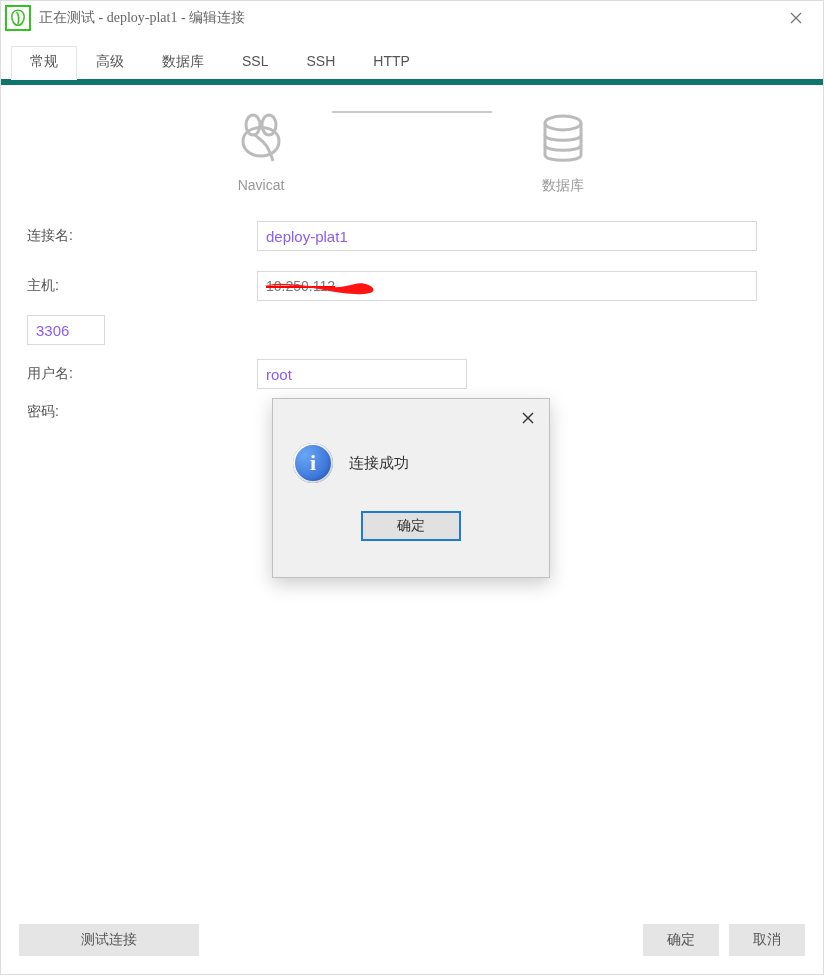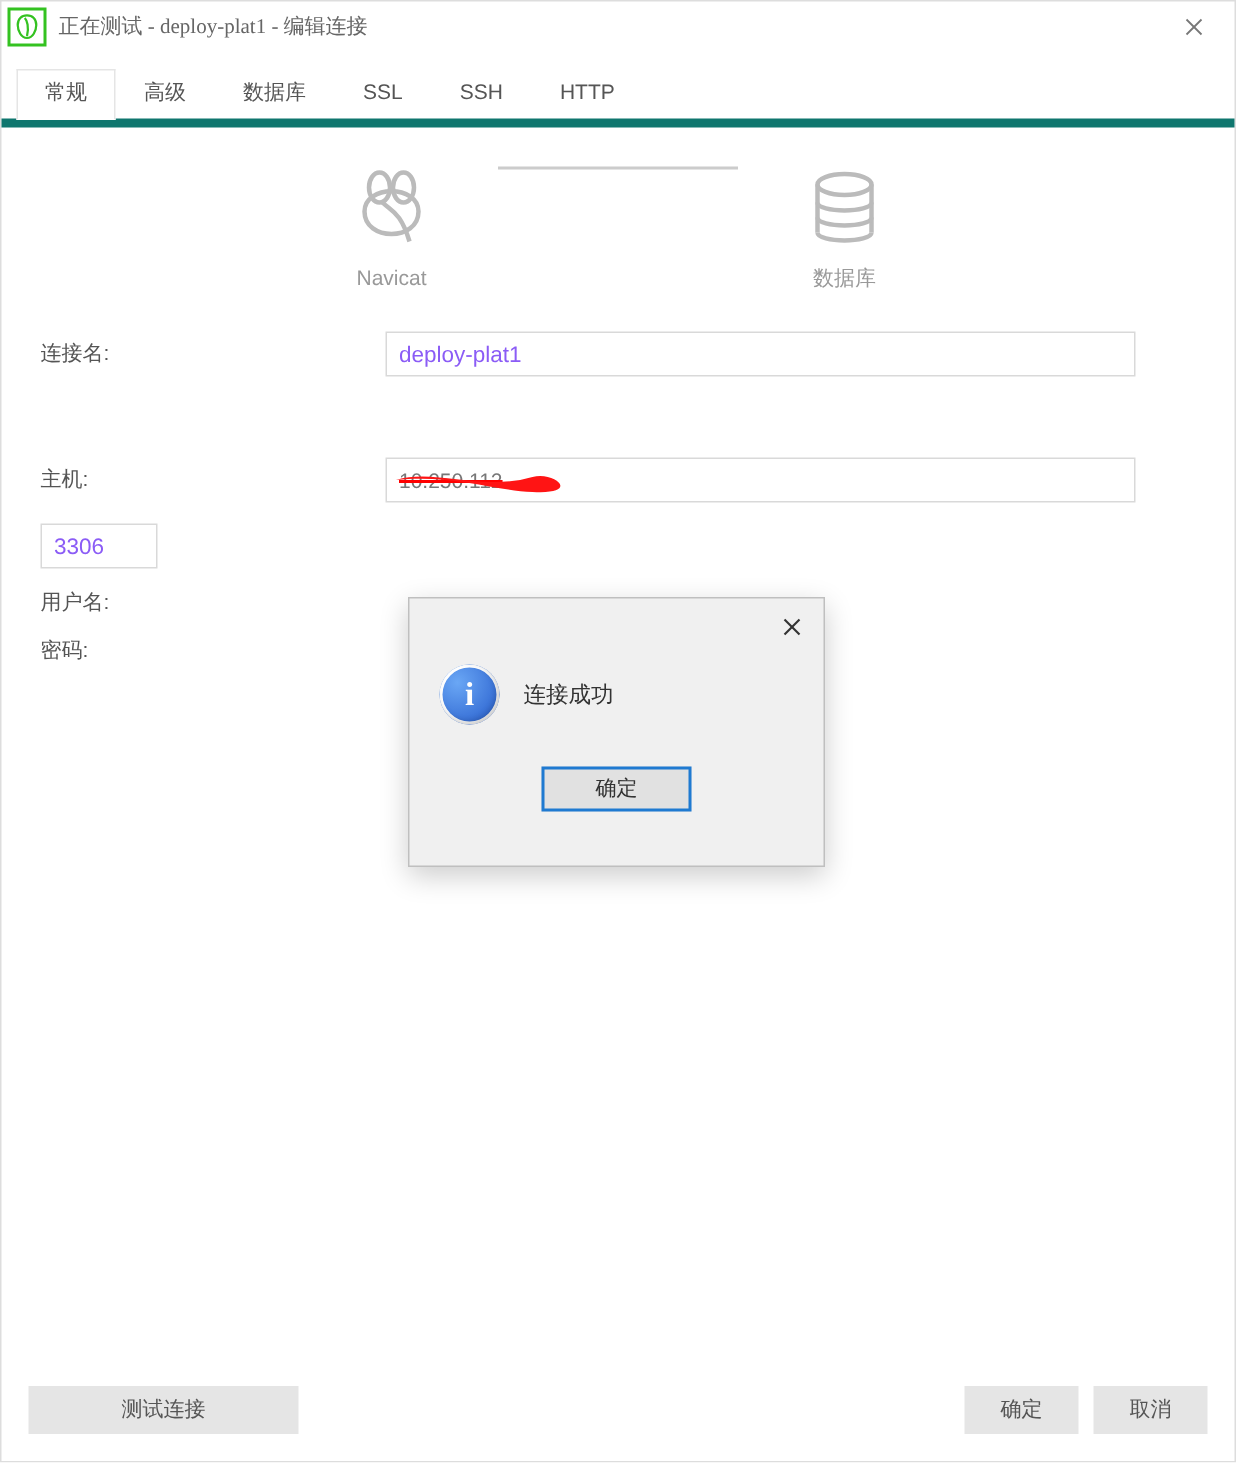--- a/index.html
+++ b/index.html
@@ -88,21 +88,21 @@
     .diag-line {
       flex: 0 0 160px; height: 2px; background: #ccc;
       position: relative;
     }
 
     .form-row {
       display: flex;
       align-items: center;
       margin-bottom: 14px;
     }
-    .form-row.gap { margin-bottom: 54px; }
+    .form-row.gap { margin-bottom: 20px; }
     .form-label {
       width: 230px;
       font-size: 14px;
       color: #555;
     }
     .text-input {
       border: 1px solid #d9d9d9;
       height: 30px;
       padding: 2px 8px;
       font-size: 15px;
@@ -253,20 +253,21 @@
         </svg>
       </div>
     </div>
 
     <div class="form-row">
       <input class="text-input w-port" value="3306" style="">
     </div>
 
     <div class="form-row">
       <div class="form-label">用户名:</div>
+      <input class="text-input w-user" value="root" style="">
     </div>
 
     <div class="form-row">
       <div class="form-label">密码:</div>
     </div>
   </div>
 
   <div class="footer">
     <button class="btn wide">测试连接</button>
     <div class="spacer"></div>

